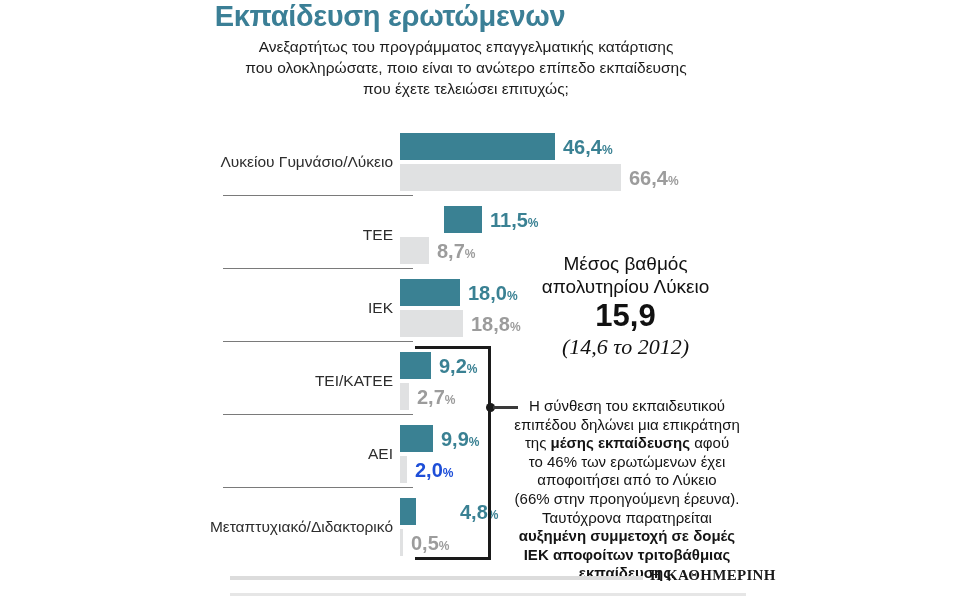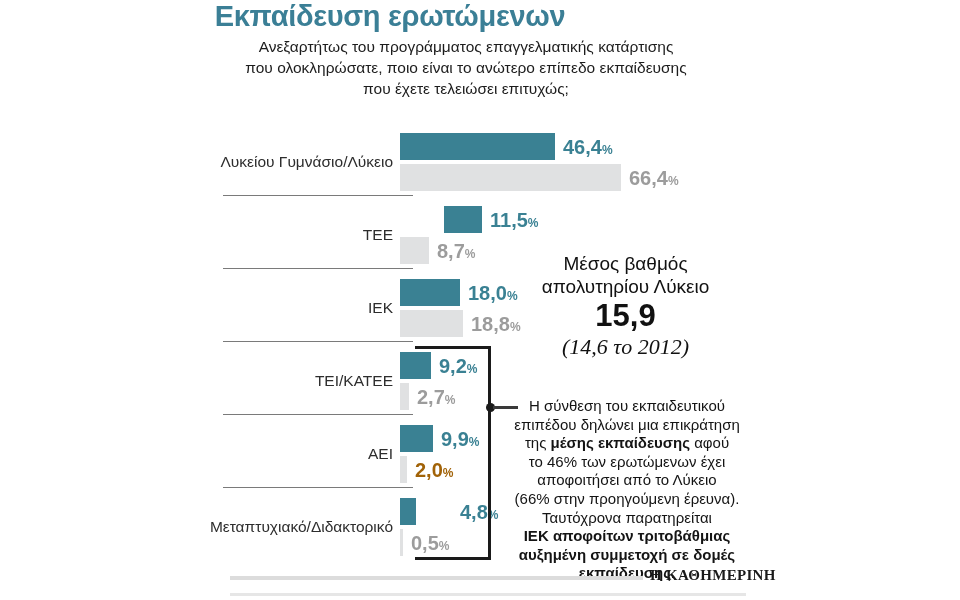--- a/index.html
+++ b/index.html
@@ -135,21 +135,21 @@
       </div>
       <div class="row-divider" style="top: 286px;"></div>
       <div class="chart-row" style="top: 292px;">
         <div class="cat-label">ΑΕΙ</div>
         <div class="bar-line" style="top: 5px;">
           <div class="bar" style="width: 33px; background: rgb(58, 129, 147);"></div>
           <span class="val" style="color: rgb(58, 129, 147);"><span>9,9</span><span class="pct">%</span></span>
         </div>
         <div class="bar-line" style="top: 36px;">
           <div class="bar" style="width: 7px; background: rgb(224, 225, 226);"></div>
-          <span class="val" style="color: #a16207;"><span>2,0</span><span class="pct">%</span></span>
+          <span class="val" style="color: #1d4ed8;"><span>2,0</span><span class="pct">%</span></span>
         </div>
       </div>
       <div class="row-divider" style="top: 359px;"></div>
       <div class="chart-row" style="top: 365px;">
         <div class="cat-label">Μεταπτυχιακό/Διδακτορικό</div>
         <div class="bar-line" style="top: 5px; gap: 44px;">
           <div class="bar" style="width: 16px; background: rgb(58, 129, 147);"></div>
           <span class="val" style="color: rgb(58, 129, 147);"><span>4,8</span><span class="pct">%</span></span>
         </div>
         <div class="bar-line" style="top: 36px;">
@@ -171,22 +171,22 @@
   <div class="connector-line"></div>
 
   <div class="annotation" id="annotation">
       <div><span>Η σύνθεση του εκπαιδευτικού</span></div>
       <div><span>επιπέδου δηλώνει μια επικράτηση</span></div>
       <div><span>της </span><span class="b">μέσης εκπαίδευσης</span><span> αφού</span></div>
       <div><span>το 46% των ερωτώμενων έχει</span></div>
       <div><span>αποφοιτήσει από το Λύκειο</span></div>
       <div><span>(66% στην προηγούμενη έρευνα).</span></div>
       <div><span>Ταυτόχρονα παρατηρείται</span></div>
+      <div><span class="b">αυξημένη συμμετοχή σε δομές</span></div>
       <div><span class="b">ΙΕΚ αποφοίτων τριτοβάθμιας</span></div>
-      <div><span class="b">αυξημένη συμμετοχή σε δομές</span></div>
       <div><span class="b">εκπαίδευσης.</span></div>
     </div>
 
   <div class="footer-line1"></div>
   <div class="footer-line2"></div>
   <div class="footer-brand">Η ΚΑΘΗΜΕΡΙΝΗ</div>
 
 </div>
 
 </body></html>

